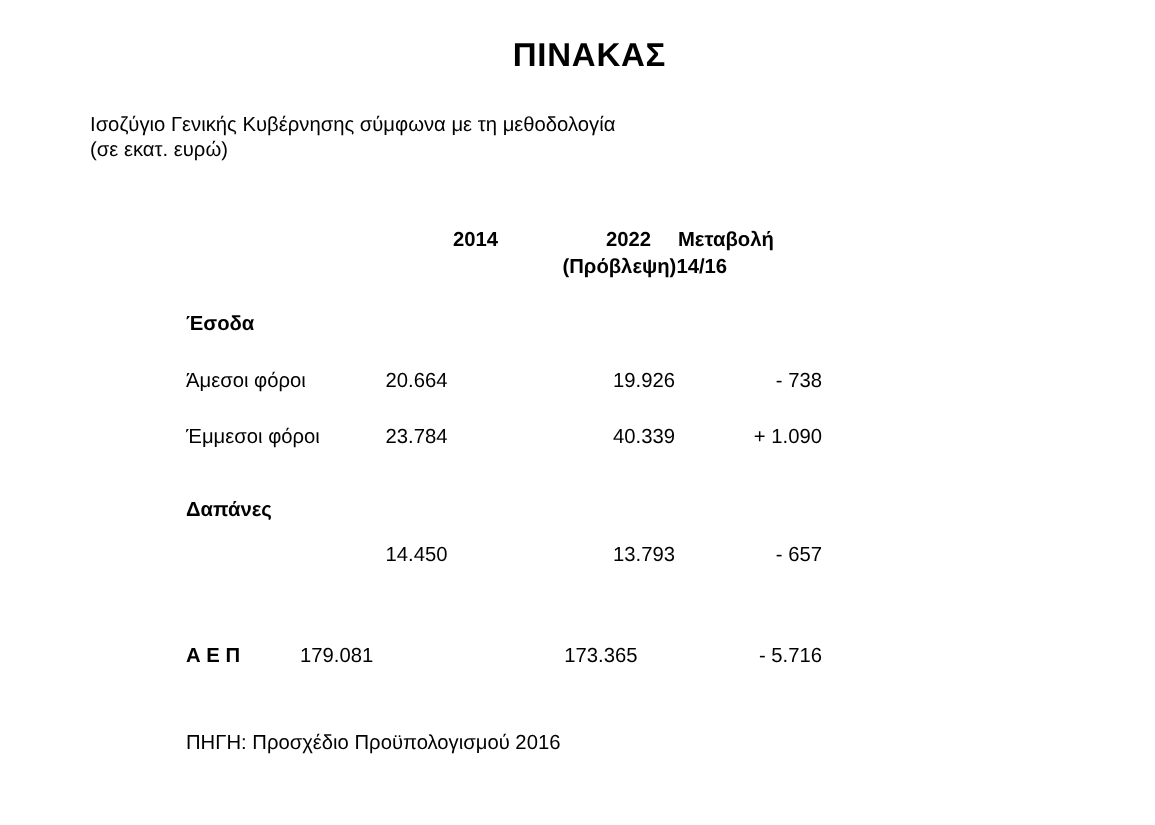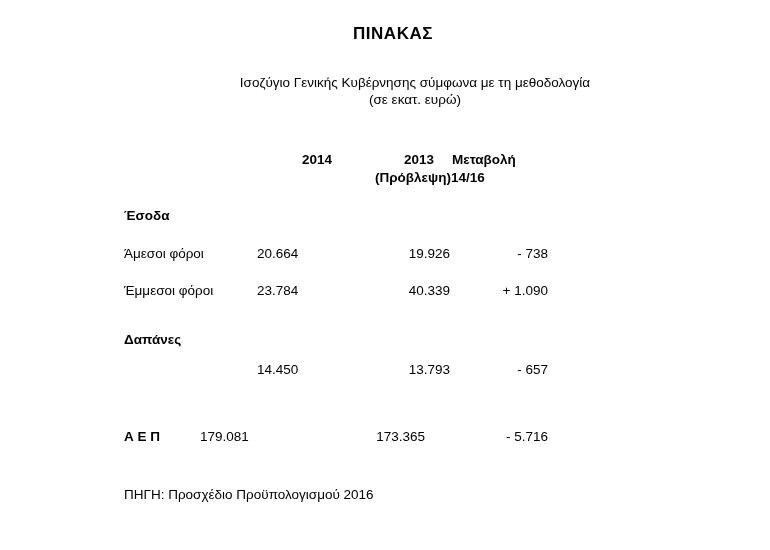--- a/index.html
+++ b/index.html
@@ -18,30 +18,30 @@
     overflow: hidden;
   }
   .doc-title {
     position: absolute;
     top: 24px;
     left: 0;
     width: 770px;
     text-align: center;
     padding-left: 16px;
     box-sizing: border-box;
-    font-size: 17px;
+    font-size: 22px;
     font-weight: bold;
     letter-spacing: 0.5px;
   }
   .subtitle {
     position: absolute;
     top: 74px;
     left: 60px;
     width: 710px;
-    text-align: center;
+    text-align: left;
     line-height: 17px;
     font-size: 13.5px;
   }
   .hdr {
     position: absolute;
     font-weight: bold;
     white-space: nowrap;
   }
   .row {
     position: absolute;
@@ -89,21 +89,21 @@
 <div class="page">
 
   <div class="doc-title">ΠΙΝΑΚΑΣ</div>
 
   <div class="subtitle">
     <div>Ισοζύγιο Γενικής Κυβέρνησης σύμφωνα με τη μεθοδολογία</div>
     <div>(σε εκατ. ευρώ)</div>
   </div>
 
   <div class="hdr" style="top:152px; left:302px;">2014</div>
-  <div class="hdr" style="top:152px; left:404px;">2013</div>
+  <div class="hdr" style="top:152px; left:404px;">2022</div>
   <div class="hdr" style="top:152px; left:452px;">Μεταβολή</div>
   <div class="hdr" style="top:170px; left:375px;"><span>(Πρόβλεψη)</span><span>14/16</span></div>
 
   <div class="row bold" style="top:208px;">
     <span class="label">Έσοδα</span>
   </div>
 
   <div class="row" style="top:246px;padding-left:16px;">
     <span class="label">Άμεσοι φόροι</span>
     <span class="c1">20.664</span>

